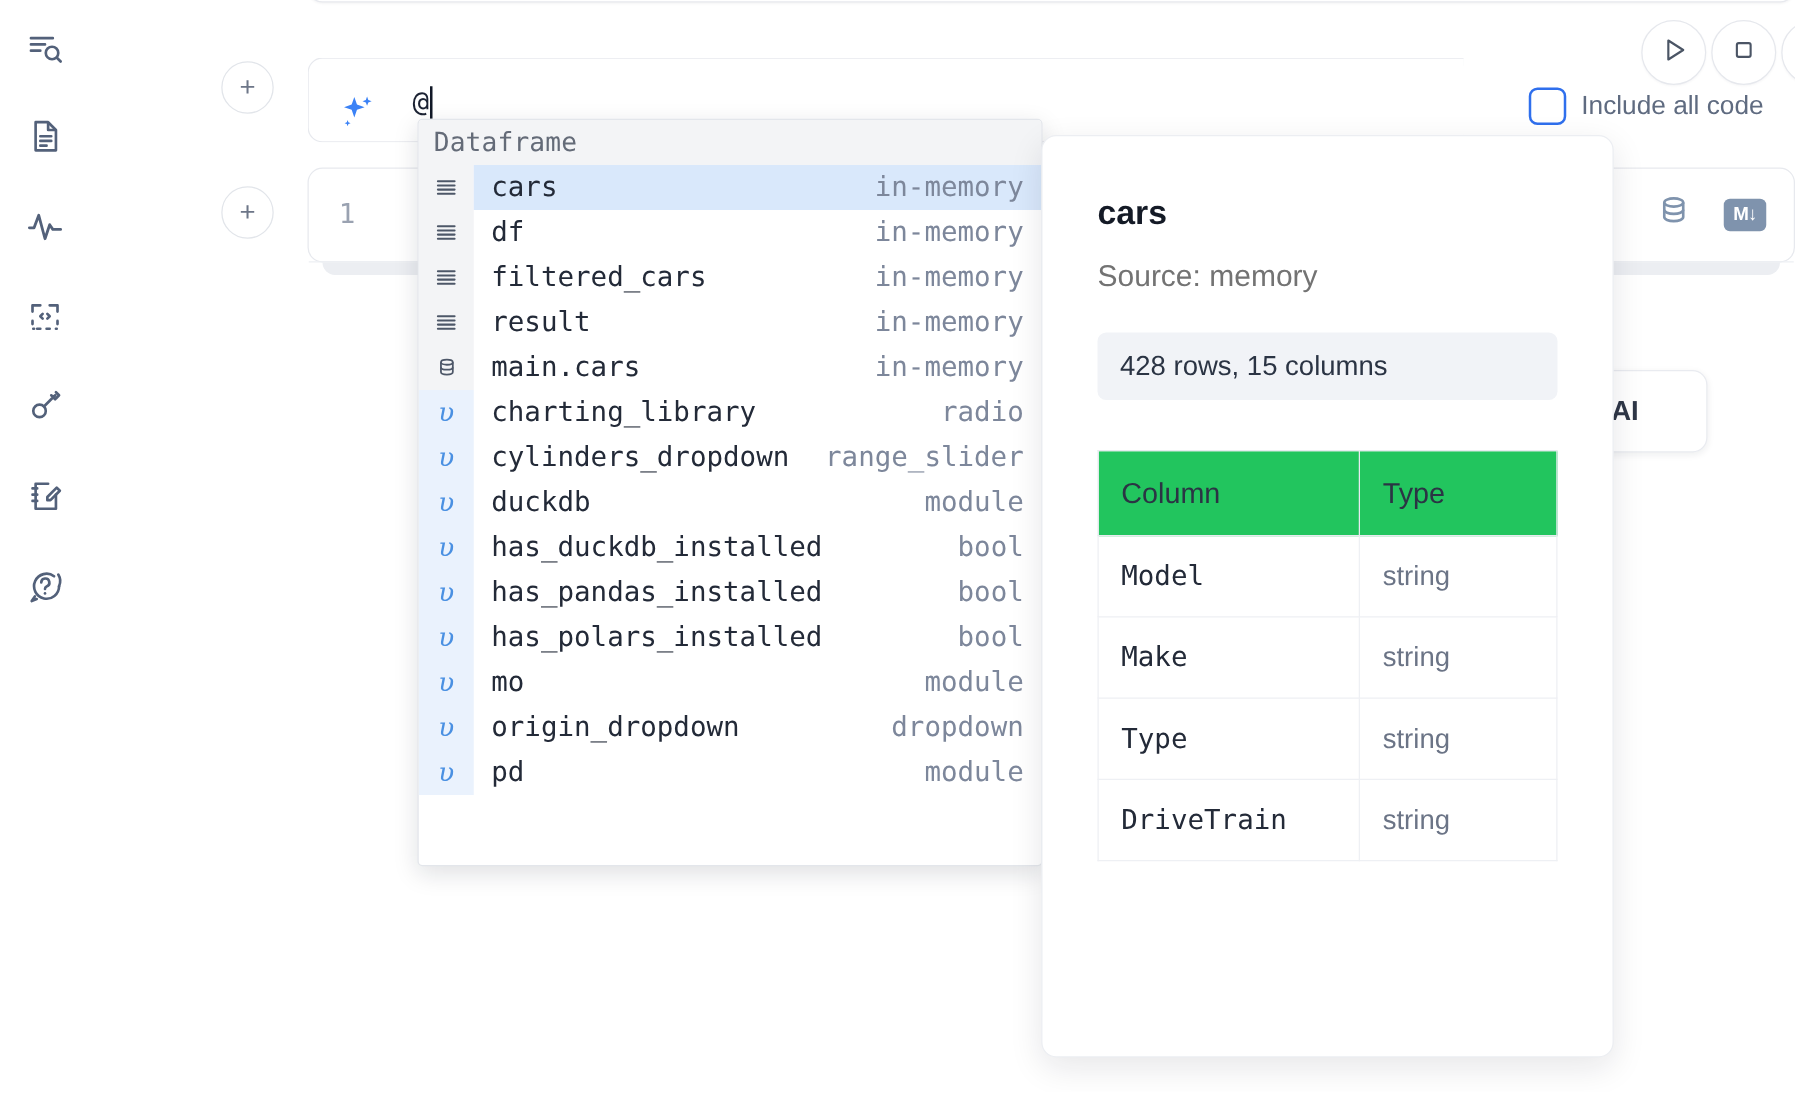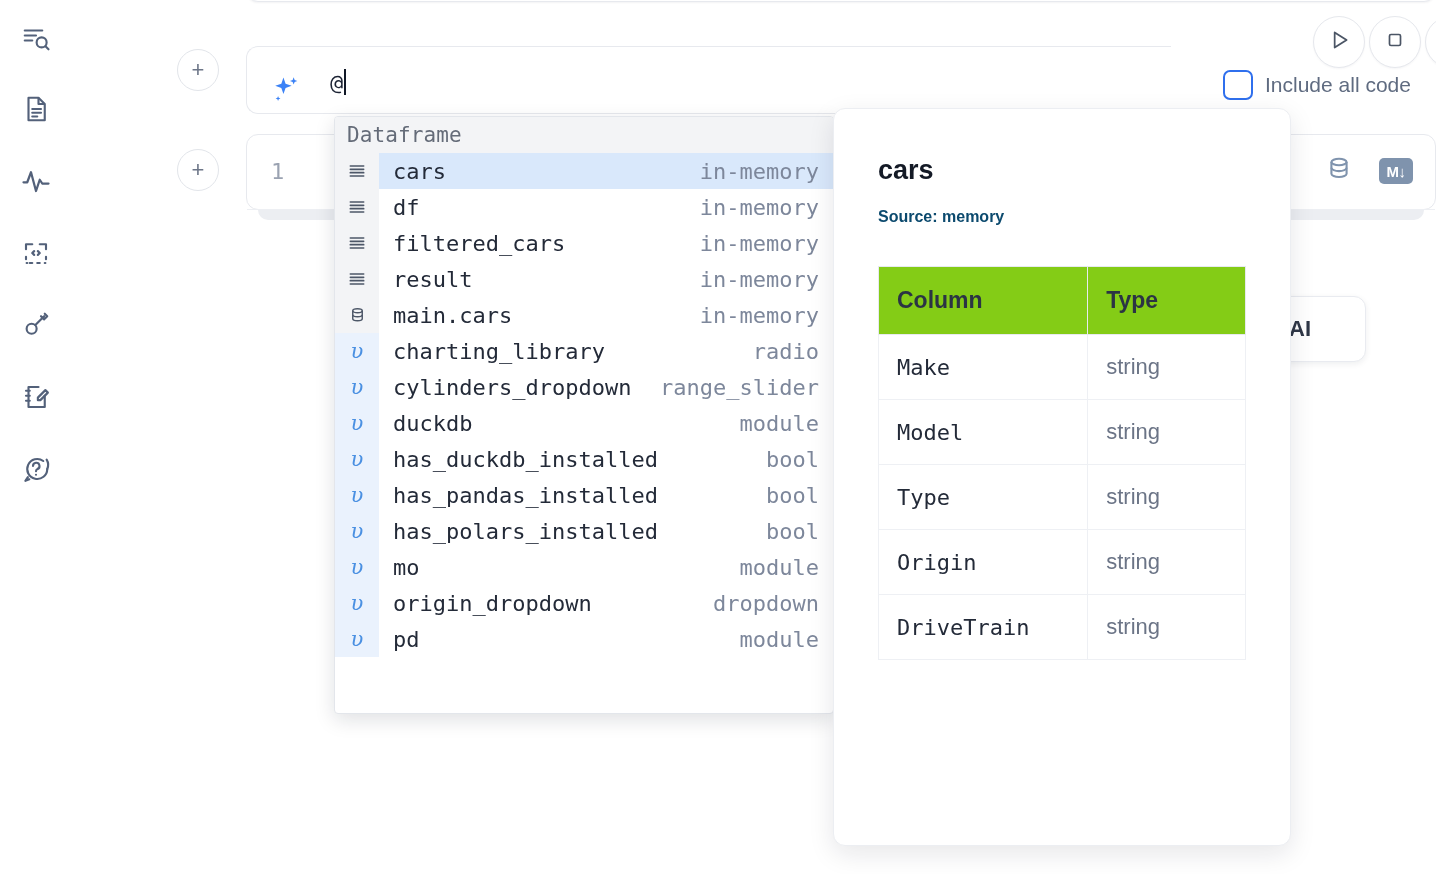--- a/index.html
+++ b/index.html
@@ -76,21 +76,21 @@
 
   
   .ai-pill { position: absolute; left: 1138px; top: 296px; width: 228px; height: 66px;
     background: #fff; border: 1px solid #e9ebf0; border-radius: 12px;
     box-shadow: 0 2px 6px rgba(16,24,40,.07);
     display: flex; align-items: center; justify-content: flex-end; padding-right: 54px;
     font-size: 22px; font-weight: 600; color: #2f3747; }
 
   
   .ac {
-    position: absolute; left: 334px; top: 116px; width: 500px; height: 598px;
+    position: absolute; left: 334px; top: 95px; width: 500px; height: 598px;
     background: #fff; border: 1px solid #e3e6eb; border-radius: 4px;
     box-shadow: 0 6px 20px rgba(16,24,40,.13);
     overflow: hidden; font-family: "DejaVu Sans Mono", monospace;
   }
   .ac-group {
     height: 36px; background: #f3f4f6; color: #646b78;
     display: flex; align-items: center; padding-left: 12px;
     font-size: 21px; letter-spacing: .1px;
   }
   .ac-item {
@@ -111,27 +111,27 @@
   .ac-meta { font-size: 22px; color: #7d879b; white-space: nowrap; padding-left: 18px; }
 
   
   .doc {
     position: absolute; left: 833px; top: 108px; width: 458px; height: 738px;
     background: #fff; border: 1px solid #eceef2; border-radius: 12px;
     box-shadow: 0 8px 26px rgba(16,24,40,.10);
     overflow: hidden; padding: 46px 44px 0 44px;
   }
   .doc-title { font-size: 27px; font-weight: bold; color: #141a26; margin: 0; }
-  .doc-source { font-size: 16px; color: #0c4a6e; margin: 22px 0 0 0; font-weight: bold; }
+  .doc-source { font-size: 24px; color: #737373; margin: 22px 0 0 0; }
   .doc-stats { margin-top: 30px; background: #f1f3f7; border-radius: 7px;
     padding: 14px 18px; font-size: 22px; color: #2b3444; }
   .doc-table { margin-top: 40px; width: 100%; border-collapse: collapse;
     border: 1px solid #e7eaef; table-layout: fixed; }
   .doc-table th {
-    background: #84cc16; text-align: left; font-weight: bold;
+    background: #22c55e; text-align: left; font-weight: normal;
     font-size: 23px; color: #2b3444; padding: 20px 18px; border: 1px solid #e7eaef;
   }
   .doc-table td { padding: 19px 18px; border: 1px solid #eef0f4; font-size: 22px; }
   .td-col { font-family: "DejaVu Sans Mono", monospace; color: #232a38; }
   .td-type { color: #6b7486; }
 </style>
 </head>
 <body>
 
 <div id="root">
@@ -380,42 +380,39 @@
         <div class="ac-body">
           <span class="ac-label">pd</span>
           <span class="ac-meta">module</span>
         </div>
       </div>
     </div>
 
   <div class="doc">
     <p class="doc-title">cars</p>
     <p class="doc-source">Source: memory</p>
+    <div class="doc-stats">428 rows, 15 columns</div>
     <table class="doc-table">
       <thead>
         <tr>
           <th style="width:57%">Column</th>
           <th>Type</th>
         </tr>
       </thead>
       <tbody id="doc-rows">
           <tr>
+            <td class="td-col">Model</td>
+            <td class="td-type">string</td>
+          </tr>
+          <tr>
             <td class="td-col">Make</td>
             <td class="td-type">string</td>
           </tr>
           <tr>
-            <td class="td-col">Model</td>
-            <td class="td-type">string</td>
-          </tr>
-          <tr>
             <td class="td-col">Type</td>
-            <td class="td-type">string</td>
-          </tr>
-          <tr>
-            <td class="td-col">Origin</td>
             <td class="td-type">string</td>
           </tr>
           <tr>
             <td class="td-col">DriveTrain</td>
             <td class="td-type">string</td>
           </tr>
         </tbody>
     </table>
   </div>
 

